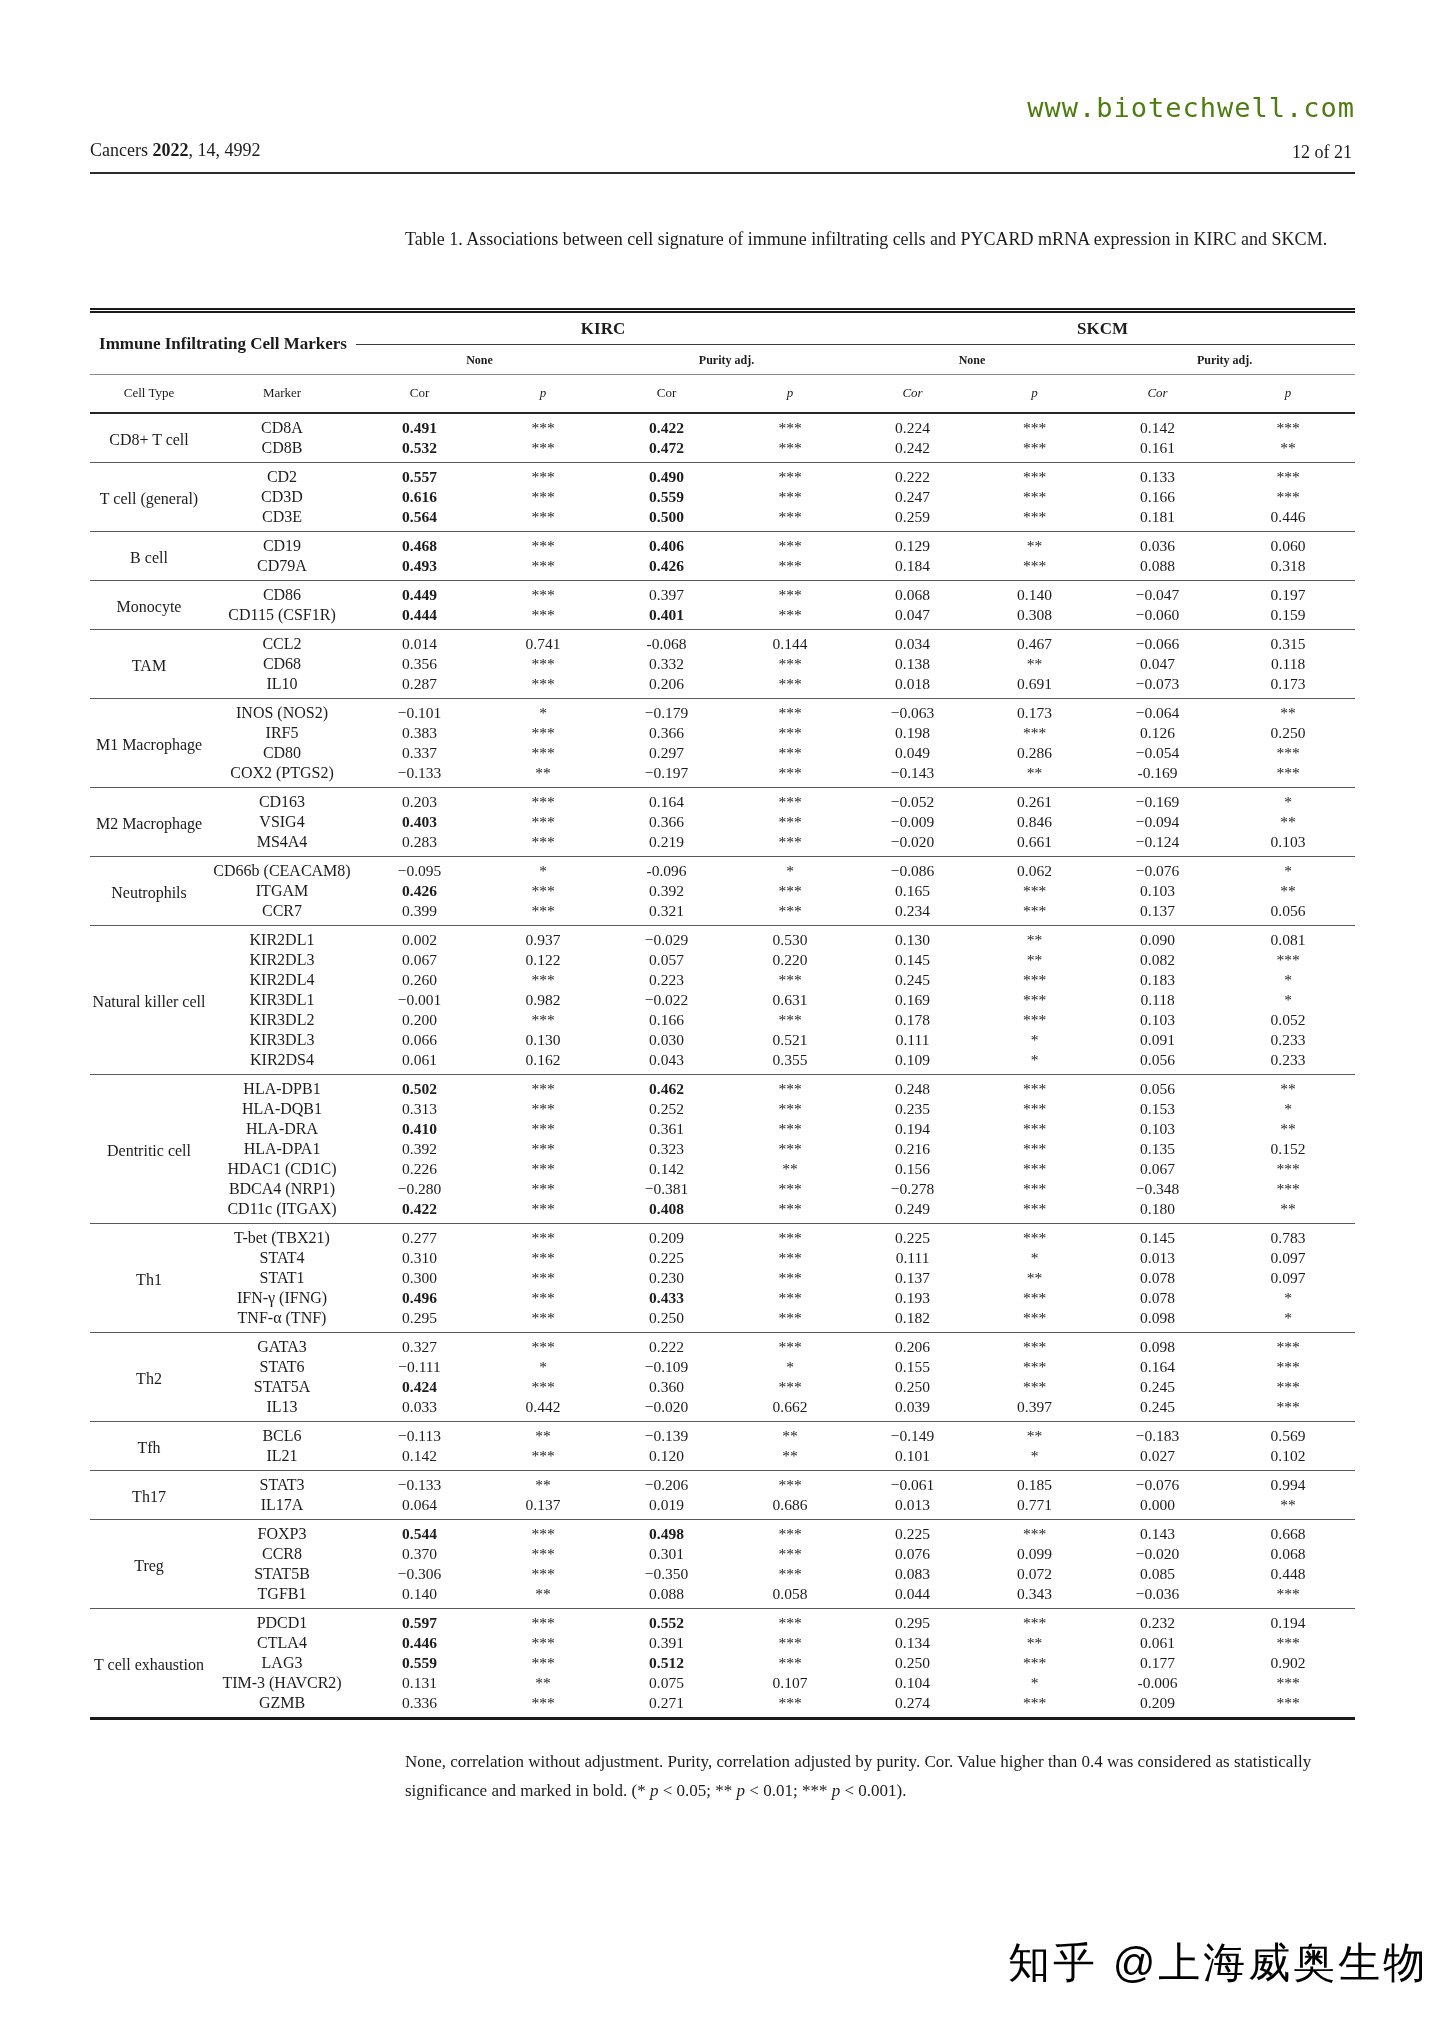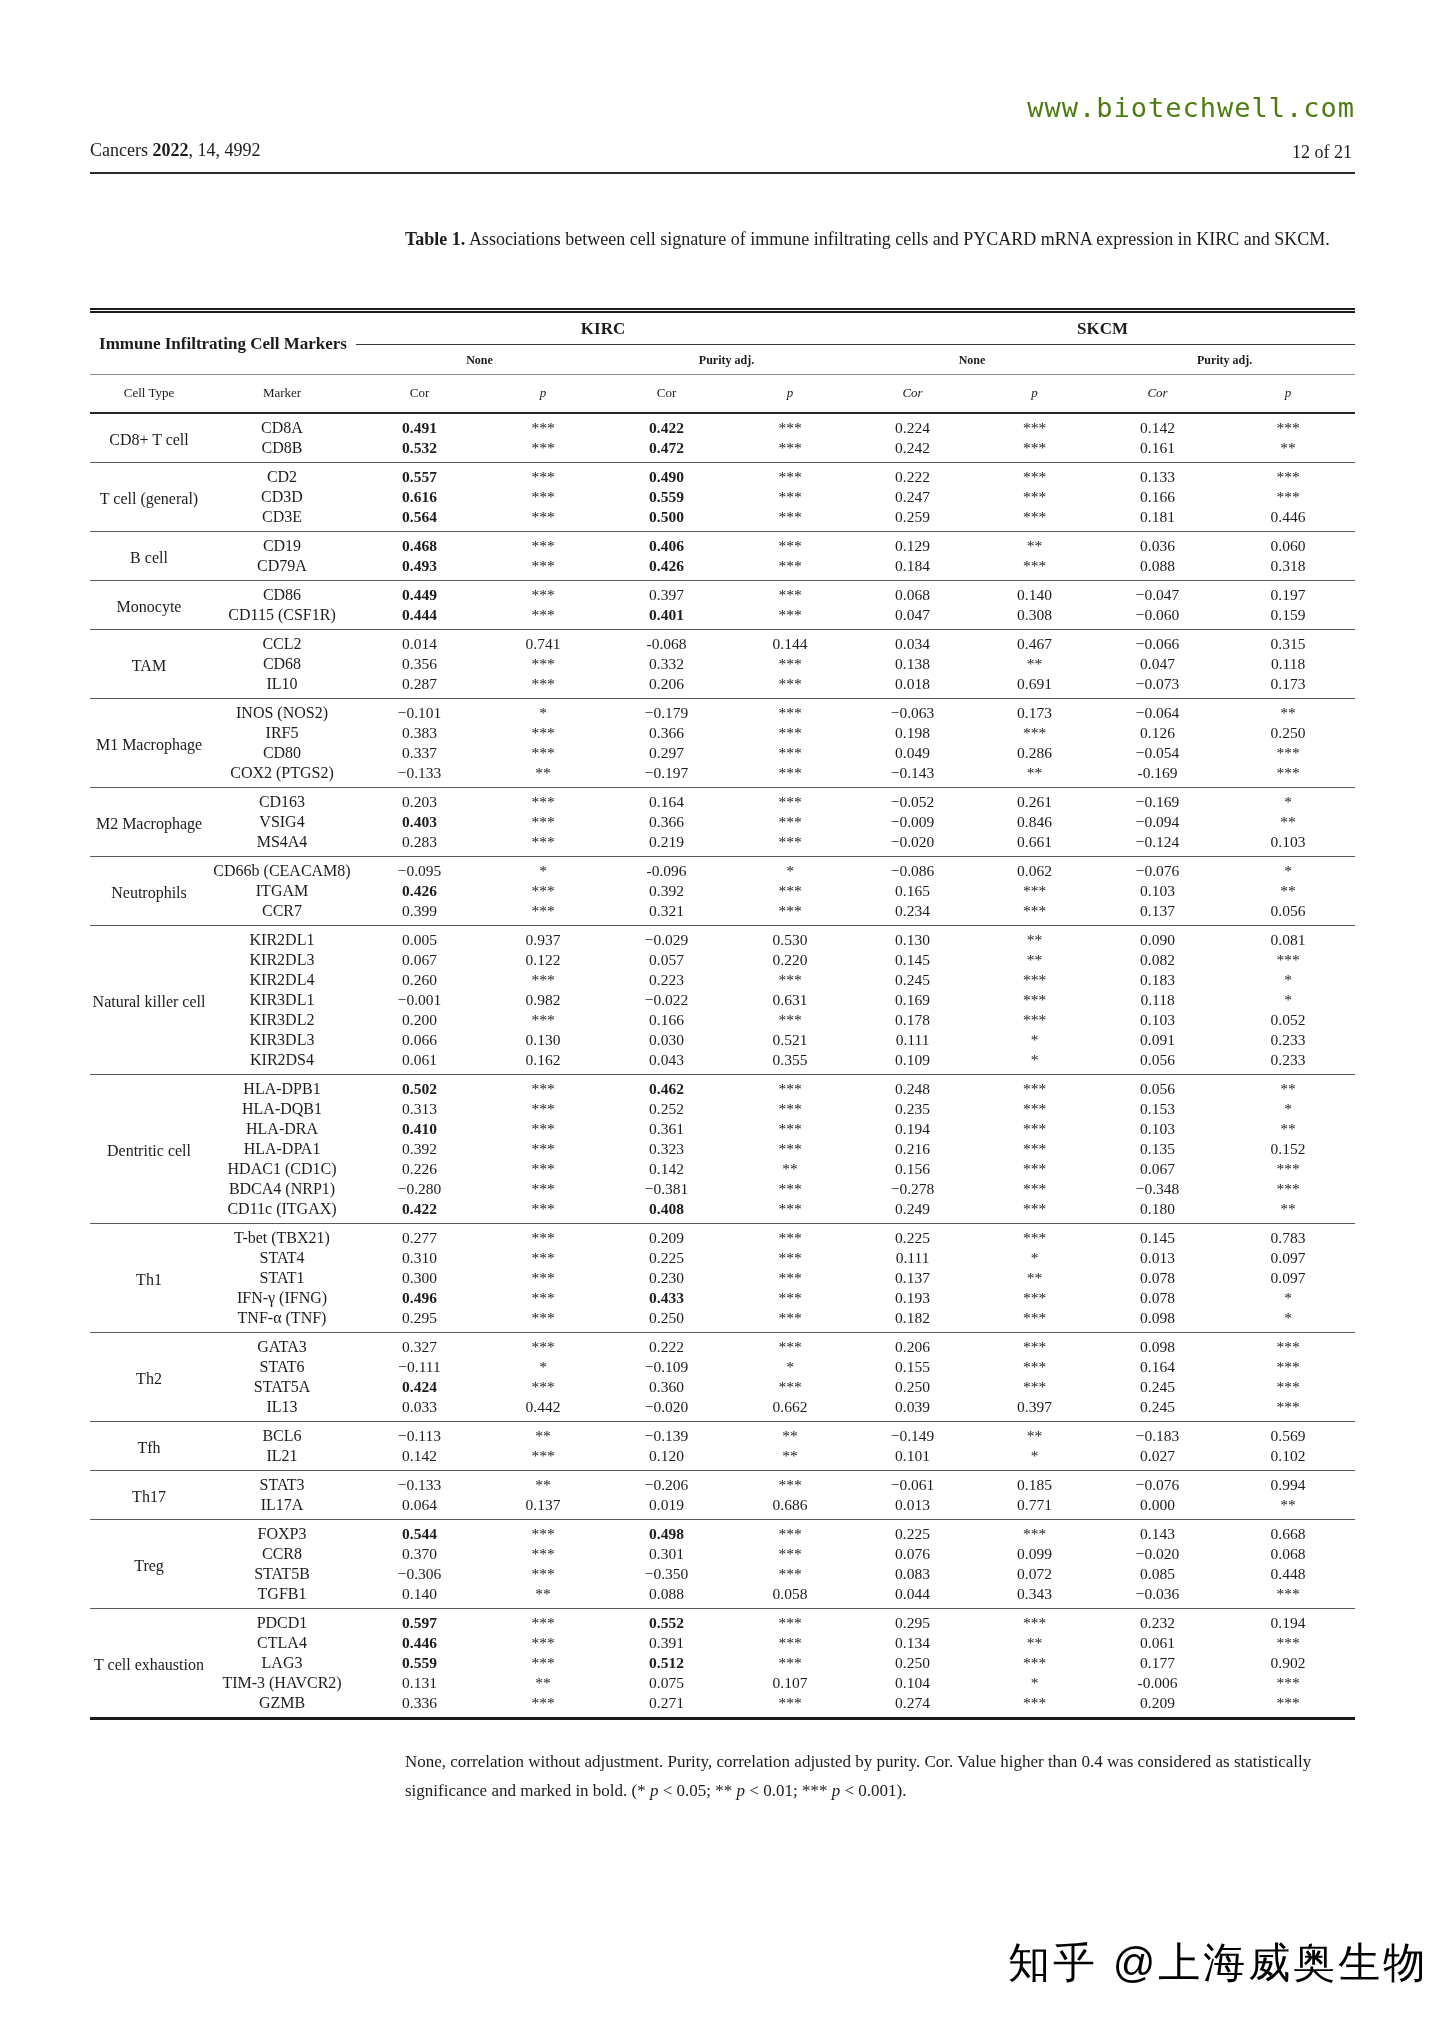--- a/index.html
+++ b/index.html
@@ -29,21 +29,21 @@
     font-size: 18px;
   }
   .header-rule {
     position: absolute; left: 90px; top: 172px; width: 1265px;
     border-top: 2px solid #2b2b2b; height: 0;
   }
   .caption {
     position: absolute; left: 405px; top: 224px; width: 955px;
     font-size: 18px; line-height: 31px; text-align: left;
   }
-  .caption b { font-weight: bold; }
+  .caption b { font-weight: normal; }
 
   .tablewrap { position: absolute; left: 90px; top: 308px; width: 1265px; }
   table {
     border-collapse: collapse; table-layout: fixed; width: 1265px;
     border-top: 5px double #1b1b1b;
     border-bottom: 3px solid #1b1b1b;
   }
   th, td {
     font-weight: normal; text-align: center; vertical-align: middle;
     font-size: 15.5px; line-height: 20px; padding: 0 2px;
@@ -378,21 +378,21 @@
             <td>0.321</td>
             <td>***</td>
             <td>0.234</td>
             <td>***</td>
             <td>0.137</td>
             <td>0.056</td>
           </tr>
           <tr class="sec-first">
             <td class="celltype" rowspan="7">Natural killer cell</td>
             <td class="marker">KIR2DL1</td>
-            <td>0.005</td>
+            <td>0.002</td>
             <td>0.937</td>
             <td>−0.029</td>
             <td>0.530</td>
             <td>0.130</td>
             <td>**</td>
             <td>0.090</td>
             <td>0.081</td>
           </tr>
           <tr>
             <td class="marker">KIR2DL3</td>

